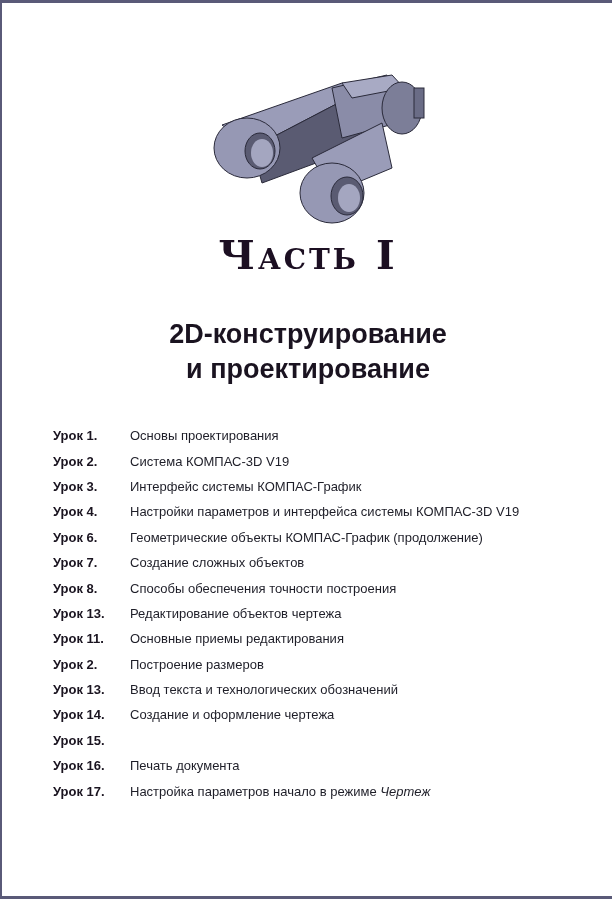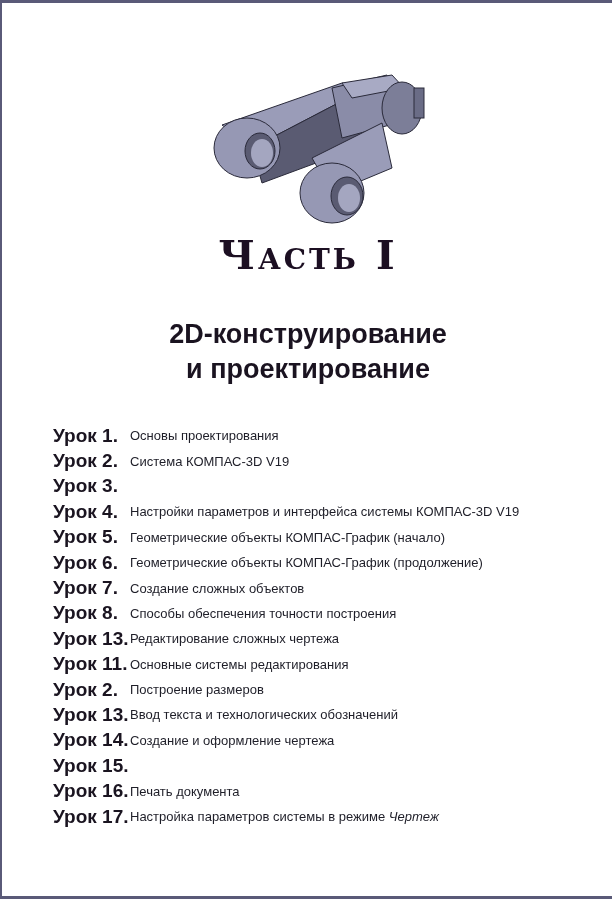--- a/index.html
+++ b/index.html
@@ -7,21 +7,21 @@
   .page { position: absolute; left: 0; top: 0; width: 612px; height: 899px; box-sizing: border-box;
           border-top: 3px solid #5a5a78; border-left: 2px solid #5a5a78; border-bottom: 3px solid #5a5a78; background: #fff; }
   .illustration { position: absolute; left: 190px; top: 50px; width: 240px; height: 175px; }
   .part-title { position: absolute; left: 0; width: 612px; top: 228px; text-align: center;
                 font-family: "DejaVu Serif", serif; font-weight: bold; font-size: 40px; letter-spacing: 3px;
                 color: #1c0f22; font-variant: small-caps; }
   .subtitle { position: absolute; left: 0; width: 612px; top: 314px; text-align: center;
               font-family: "Liberation Sans", sans-serif; font-weight: bold; font-size: 27px; line-height: 35px; color: #1a1320; }
   .lessons { position: absolute; left: 51px; top: 420px; width: 560px; }
   .lesson { display: flex; height: 25.4px; align-items: center; font-family: "Liberation Sans", sans-serif; font-size: 13px; color: #1e1e28; }
-  .lesson .num { width: 77px; font-weight: bold; font-size: 19px; color: #1a1420; }
+  .lesson .num { width: 77px; font-weight: bold; font-size: 13px; color: #1a1420; }
   .lesson .title { white-space: nowrap; }
   .lesson .title i { font-style: italic; }
 </style>
 </head>
 <body>
 
 <div class="page">
 
   <svg class="illustration" viewBox="0 0 240 175">
 
@@ -59,48 +59,45 @@
     <div class="lesson">
         <span class="num">Урок 1.</span>
         <span class="title">Основы проектирования</span>
       </div>
     <div class="lesson">
         <span class="num">Урок 2.</span>
         <span class="title">Система КОМПАС-3D V19</span>
       </div>
     <div class="lesson">
         <span class="num">Урок 3.</span>
+        <span class="title">Интерфейс системы КОМПАС-График</span>
       </div>
     <div class="lesson">
         <span class="num">Урок 4.</span>
         <span class="title">Настройки параметров и интерфейса системы КОМПАС-3D V19</span>
-      </div>
-    <div class="lesson">
-        <span class="num">Урок 5.</span>
-        <span class="title">Геометрические объекты КОМПАС-График (начало)</span>
       </div>
     <div class="lesson">
         <span class="num">Урок 6.</span>
         <span class="title">Геометрические объекты КОМПАС-График (продолжение)</span>
       </div>
     <div class="lesson">
         <span class="num">Урок 7.</span>
         <span class="title">Создание сложных объектов</span>
       </div>
     <div class="lesson">
         <span class="num">Урок 8.</span>
         <span class="title">Способы обеспечения точности построения</span>
       </div>
     <div class="lesson">
         <span class="num">Урок 13.</span>
-        <span class="title">Редактирование сложных чертежа</span>
+        <span class="title">Редактирование объектов чертежа</span>
       </div>
     <div class="lesson">
         <span class="num">Урок 11.</span>
-        <span class="title">Основные системы редактирования</span>
+        <span class="title">Основные приемы редактирования</span>
       </div>
     <div class="lesson">
         <span class="num">Урок 2.</span>
         <span class="title">Построение размеров</span>
       </div>
     <div class="lesson">
         <span class="num">Урок 13.</span>
         <span class="title">Ввод текста и технологических обозначений</span>
       </div>
     <div class="lesson">
@@ -109,17 +106,17 @@
       </div>
     <div class="lesson">
         <span class="num">Урок 15.</span>
       </div>
     <div class="lesson">
         <span class="num">Урок 16.</span>
         <span class="title">Печать документа</span>
       </div>
     <div class="lesson">
         <span class="num">Урок 17.</span>
-        <span class="title"><span>Настройка параметров системы в режиме </span><i>Чертеж</i></span>
+        <span class="title"><span>Настройка параметров начало в режиме </span><i>Чертеж</i></span>
       </div>
   </div>
 
 </div>
 
 </body></html>

